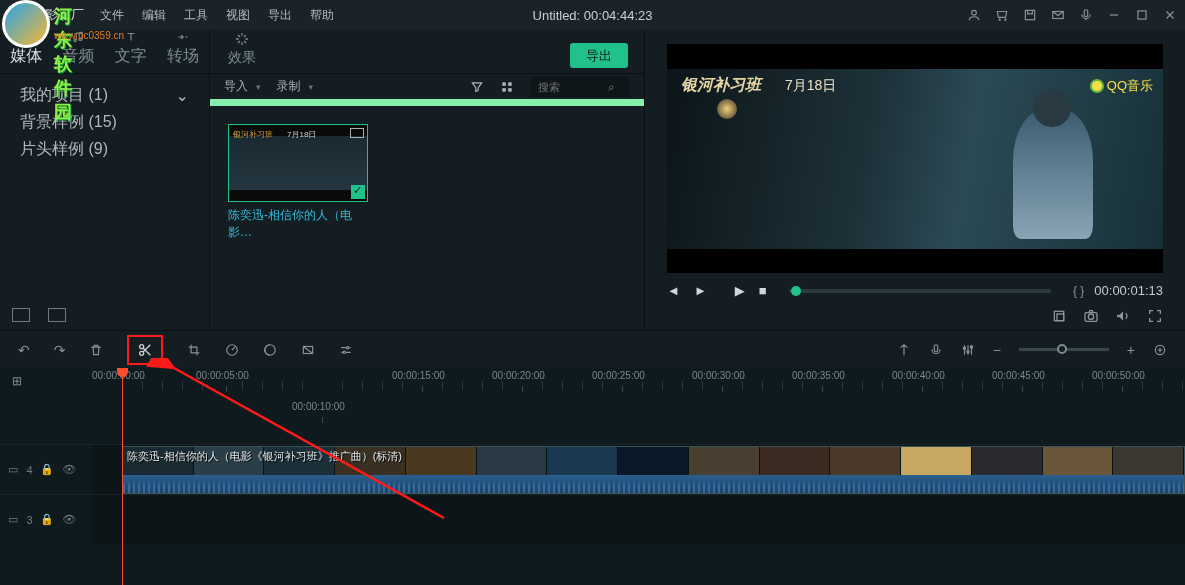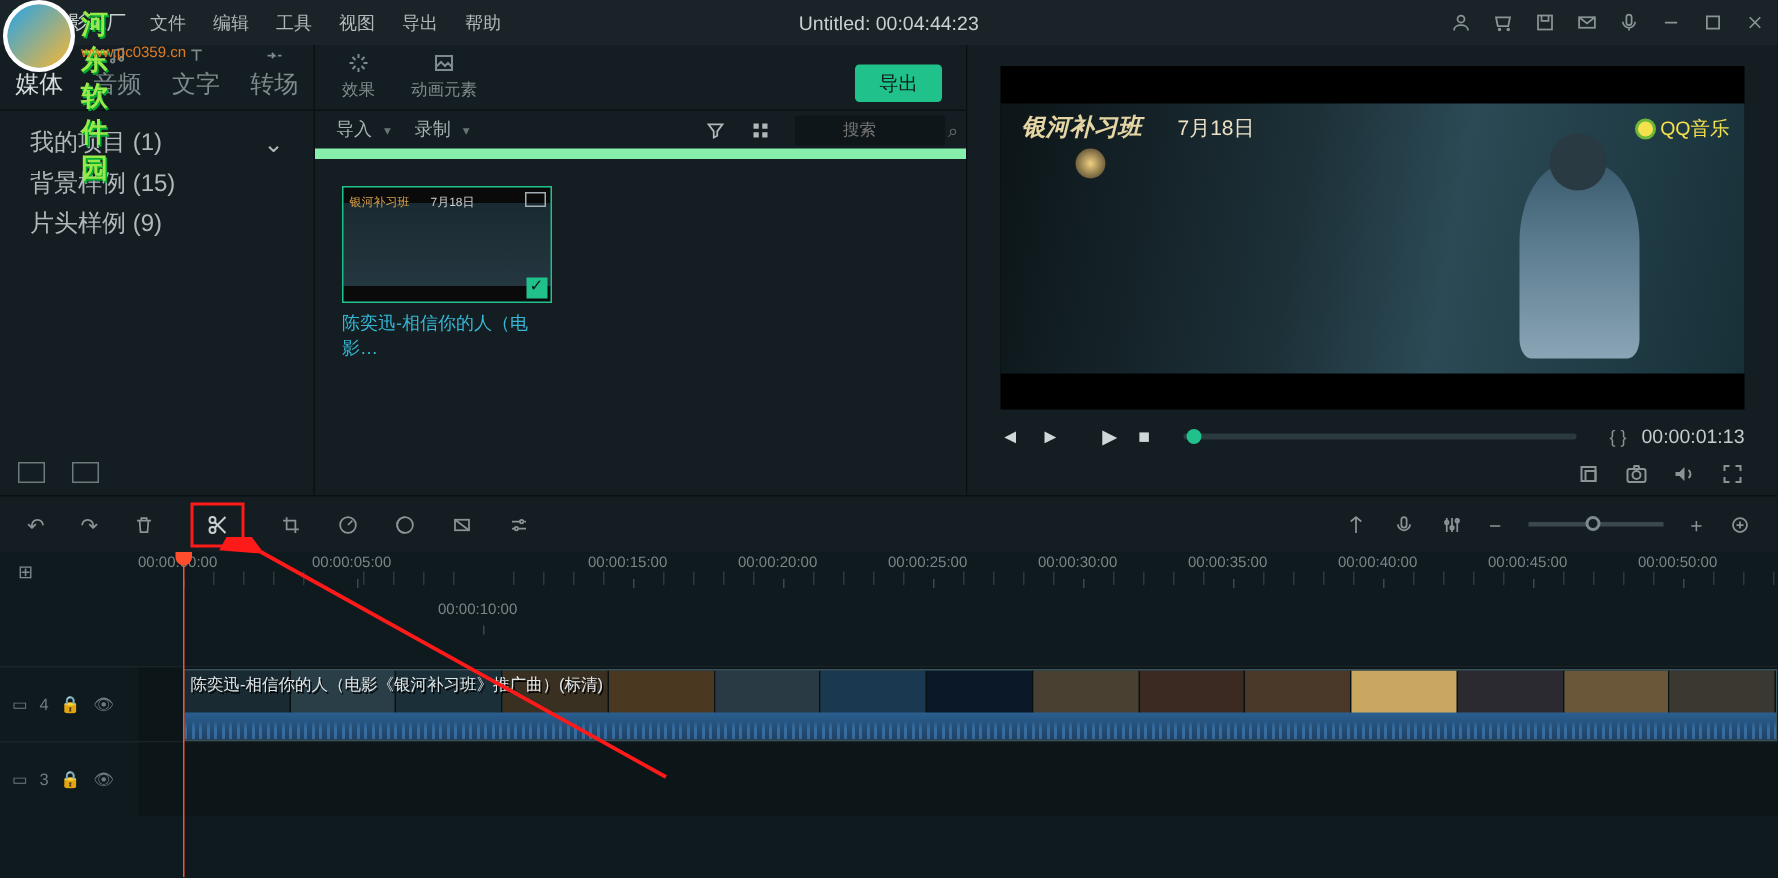--- a/index.html
+++ b/index.html
@@ -30,30 +30,30 @@
 .tab-item .ic { display: block; margin: 0 auto 2px; width: 14px; height: 14px; }
 .sidebar-tree { padding: 8px 20px; font-size: 16px; }
 .tree-row { padding: 3px 0; cursor: pointer; display: flex; align-items: center; justify-content: space-between; }
 .tree-row.sub { padding-left: 18px; color: #2ec7a5; text-decoration: underline; }
 .sidebar-bottom { margin-top: auto; padding: 8px 12px; display: flex; gap: 18px; }
 .sidebar-bottom i { width: 18px; height: 14px; border: 1px solid #6e7a7d; display: inline-block; }
 
 
 .media-col { flex: 1; background: #141d21; border-right: 1px solid #0a1114; display: flex; flex-direction: column; }
 .mtab-strip { height: 44px; display: flex; align-items: flex-end; border-bottom: 1px solid #0a1114; padding: 0 6px; }
-.mtab-item { text-align: center; padding: 4px 12px 6px; color: #7e8b8e; font-size: 11px; cursor: pointer; }
+.mtab-item { text-align: center; padding: 4px 12px 6px; color: #7e8b8e; font-size: 14px; cursor: pointer; }
 .mtab-item .ic { display: block; margin: 0 auto 2px; width: 16px; height: 16px; }
 .mtab-export { margin-left: auto; margin-right: 10px; margin-bottom: 8px; }
 .export-btn { background: #21c18c; color: #0c1e17; padding: 5px 16px; border-radius: 3px; font-size: 13px; cursor: pointer; }
 .media-toolbar { height: 32px; display: flex; align-items: center; padding: 0 14px; gap: 16px; border-bottom: 7px solid #86efac; }
 .media-toolbar .lbl { color: #a7b2b5; font-size: 12px; cursor: pointer; }
 .media-toolbar .chev { font-size: 9px; color: #6a7578; margin-left: -8px; }
 .media-toolbar .spacer { flex: 1; }
 .search-box { background: #0e1619; padding: 3px 8px; border-radius: 2px; width: 100px; display: flex; align-items: center; }
-.search-box input { background: transparent; border: none; color: #9aa4a7; width: 70px; font-size: 11px; outline: none; margin-left: 24px; }
+.search-box input { background: transparent; border: none; color: #9aa4a7; width: 70px; font-size: 11px; outline: none; }
 .media-grid { padding: 18px; display: flex; gap: 14px; flex-wrap: wrap; }
 .clip { width: 140px; }
 .clip-thumb { width: 140px; height: 78px; background: linear-gradient(180deg,#0a0a0a 0%,#0a0a0a 14%,#1a2a32 14%,#24363f 86%,#0a0a0a 86%); border: 1px solid #21c18c; position: relative; }
 .clip-thumb .chk { position: absolute; right: 2px; bottom: 2px; width: 14px; height: 14px; background: #21c18c; }
 .clip-thumb .chk::after { content: "✓"; color: #0c1e17; font-size: 11px; position: absolute; left: 2px; top: -1px; }
 .clip-thumb .film { position: absolute; right: 3px; top: 3px; width: 14px; height: 10px; border: 1px solid #a2aeb2; }
 .clip-thumb .tag { position: absolute; left: 4px; top: 4px; font-size: 8px; color: #d7a24a; }
 .clip-thumb .subtext { position: absolute; left: 58px; top: 4px; font-size: 8px; color: #d0d0d0; }
 .clip-name { color: #35b8d6; font-size: 12px; padding-top: 5px; }
 
@@ -262,29 +262,20 @@
 
   <div class="media-col">
     <div class="mtab-strip">
       <div class="mtab-item">
         <span class="ic">
             <svg viewBox="0 0 24 24" fill="none" stroke="currentColor" stroke-width="2">
               <path d="M12 3v4M12 17v4M3 12h4M17 12h4M6 6l3 3M15 15l3 3M18 6l-3 3M9 15l-3 3"></path>
             </svg>
           </span>
         <span>效果</span>
-      </div>
-      <div class="mtab-item">
-        <span class="ic">
-            <svg viewBox="0 0 24 24" fill="none" stroke="currentColor" stroke-width="2">
-              <rect x="4" y="5" width="16" height="14"></rect>
-              <path d="M4 16l5-5 4 4 3-3 4 4"></path>
-            </svg>
-          </span>
-        <span>动画元素</span>
       </div>
       <div class="mtab-export">
         <span class="export-btn">导出</span>
       </div>
     </div>
     <div class="media-toolbar">
       <span class="lbl">导入</span>
       <span class="chev">▾</span>
       <span class="lbl">录制</span>
       <span class="chev">▾</span>
@@ -460,21 +451,21 @@
 
 <div class="timeline">
   <div class="tl-head">
     <div class="tl-head-left"><i>⊞</i></div>
     <div class="ruler" id="ruler">
         <span class="tick" style="left: 0px;">00:00:00:00</span>
         <span class="minor" style="left: 50px;"></span>
         <span class="minor" style="left: 70px;"></span>
         <span class="minor" style="left: 90px;"></span>
         <span class="minor" style="left: 110px;"></span>
-        <span class="tick" style="left: 116px;">00:00:05:00</span>
+        <span class="tick" style="left: 104px;">00:00:05:00</span>
         <span class="minor" style="left: 150px;"></span>
         <span class="minor" style="left: 170px;"></span>
         <span class="minor" style="left: 190px;"></span>
         <span class="minor" style="left: 210px;"></span>
         <span class="tick" style="left: 200px; margin-top: 31px;">00:00:10:00</span>
         <span class="minor" style="left: 250px;"></span>
         <span class="minor" style="left: 270px;"></span>
         <span class="minor" style="left: 290px;"></span>
         <span class="minor" style="left: 310px;"></span>
         <span class="tick" style="left: 300px;">00:00:15:00</span>

